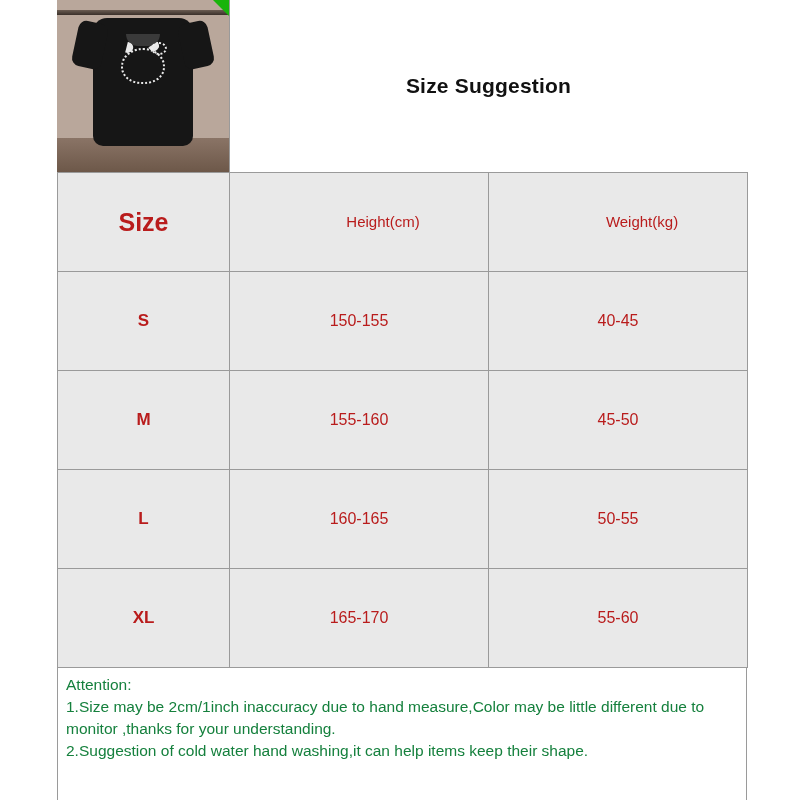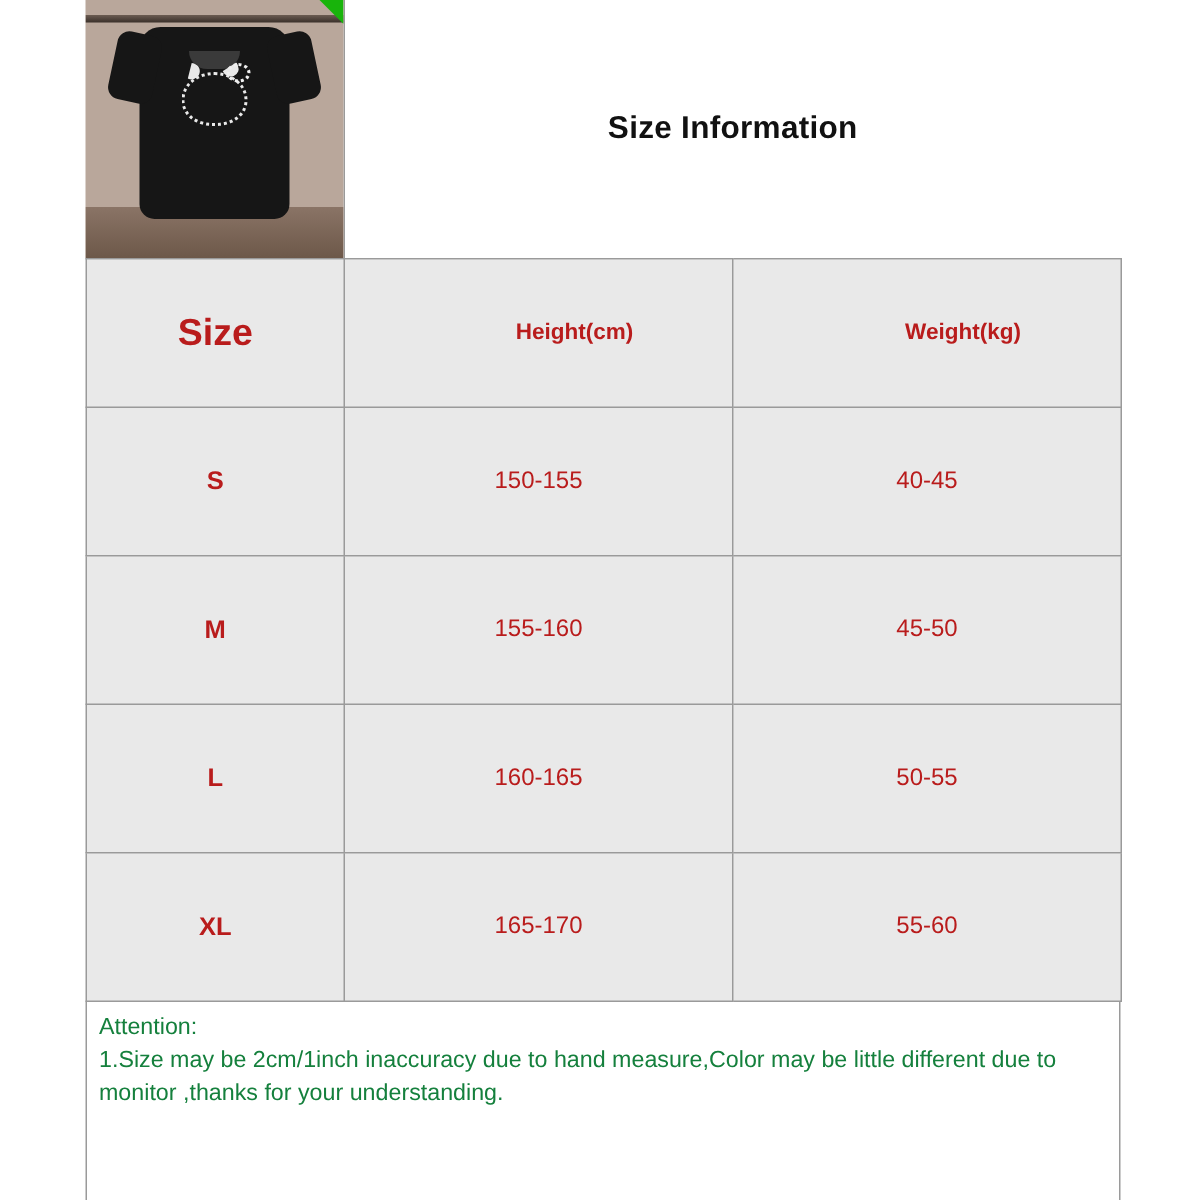--- a/index.html
+++ b/index.html
@@ -174,21 +174,21 @@
   col.c-size   { width: 172px; }
   col.c-height { width: 259px; }
   col.c-weight { width: 259px; }
 
   .hdr-size {
     font-size: 25px;
     font-weight: bold;
   }
   .hdr-col {
     font-size: 15px;
-    font-weight: bold;
+    font-weight: normal;
     margin-left: 48px;
   }
   .cell-size {
     font-size: 17px;
     font-weight: bold;
   }
   .cell-val {
     font-size: 16px;
   }
 
@@ -222,21 +222,21 @@
       <div class="wall"></div>
       <div class="shirt">
         <div class="collar"></div>
       </div>
       <div class="kitty"></div>
       <div class="bow"></div>
       <div class="badge"></div>
     </div>
 
     <div class="title-cell">
-      <div class="title-text">Size Information</div>
+      <div class="title-text">Size Suggestion</div>
     </div>
   </div>
 
   <table class="size-table">
     <colgroup>
       <col class="c-size">
       <col class="c-height">
       <col class="c-weight">
     </colgroup>
     <tbody>
@@ -298,15 +298,16 @@
         <td>
           <span class="cell-val">55-60</span>
         </td>
       </tr>
     </tbody>
   </table>
 
   <div class="attention">
     <p>Attention:</p>
     <p>1.Size may be 2cm/1inch inaccuracy due to hand measure,Color may be little different due to monitor ,thanks for your understanding.</p>
+    <p>2.Suggestion of cold water hand washing,it can help items keep their shape.</p>
   </div>
 
 </div>
 
 </body></html>

